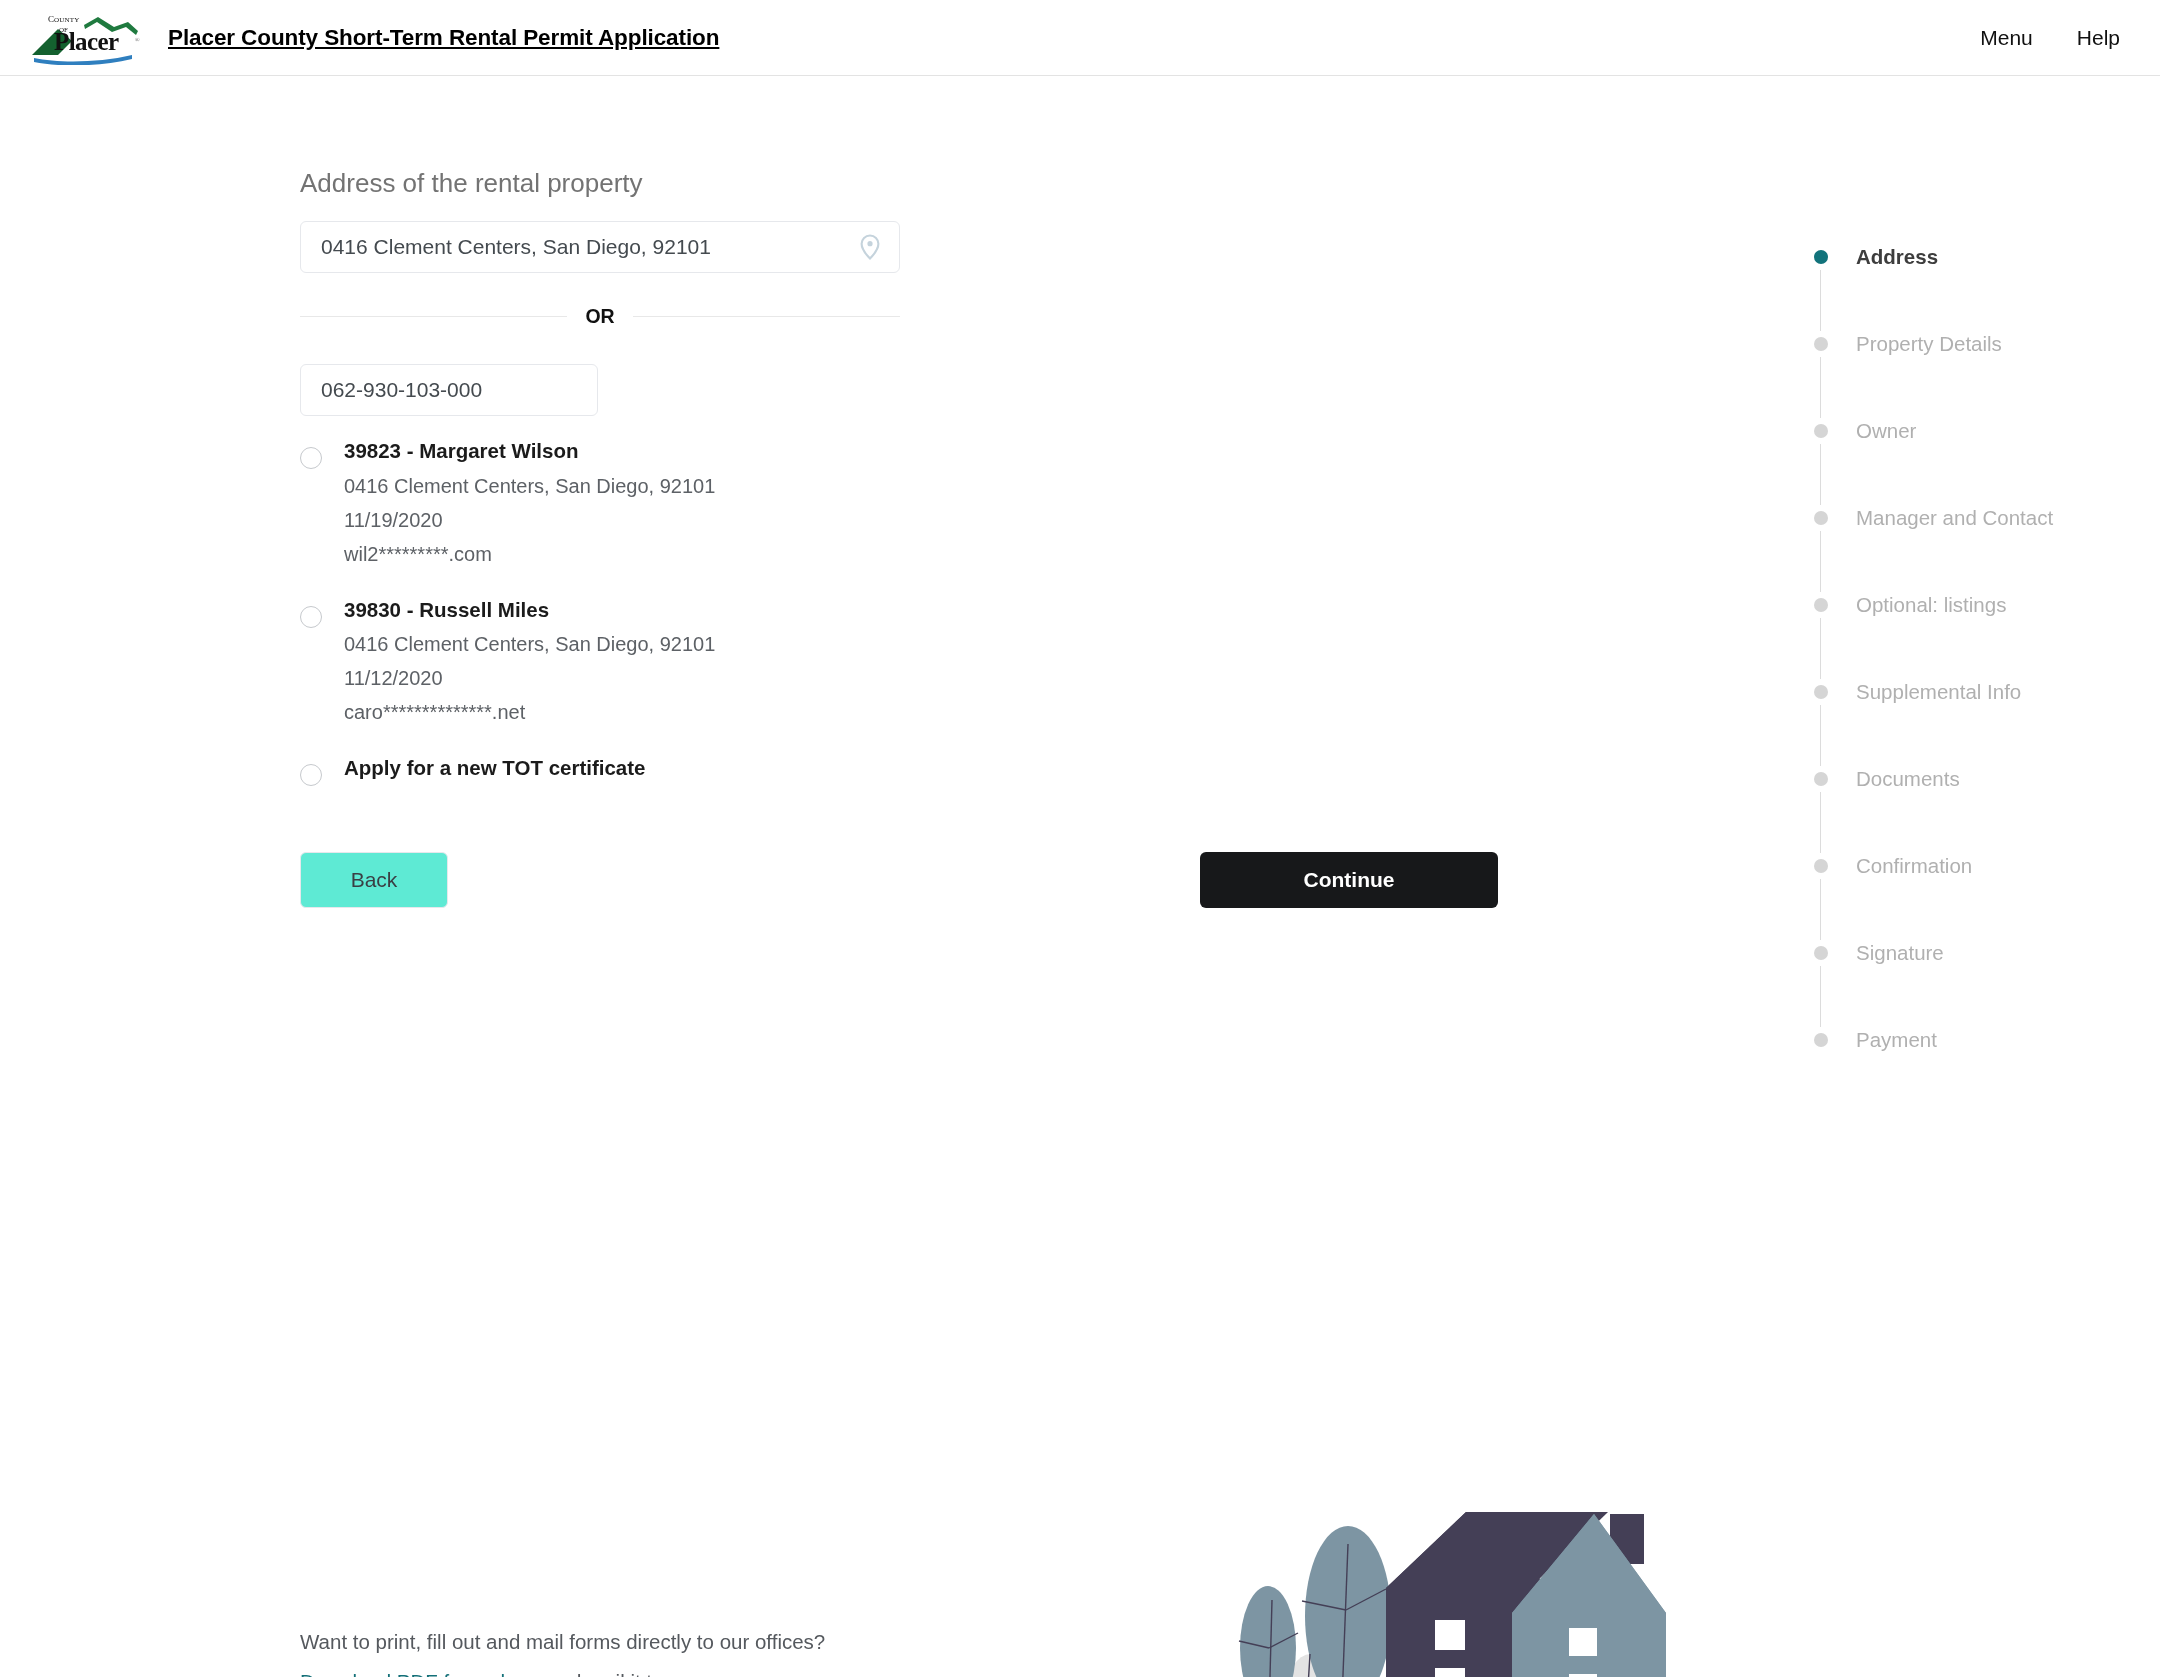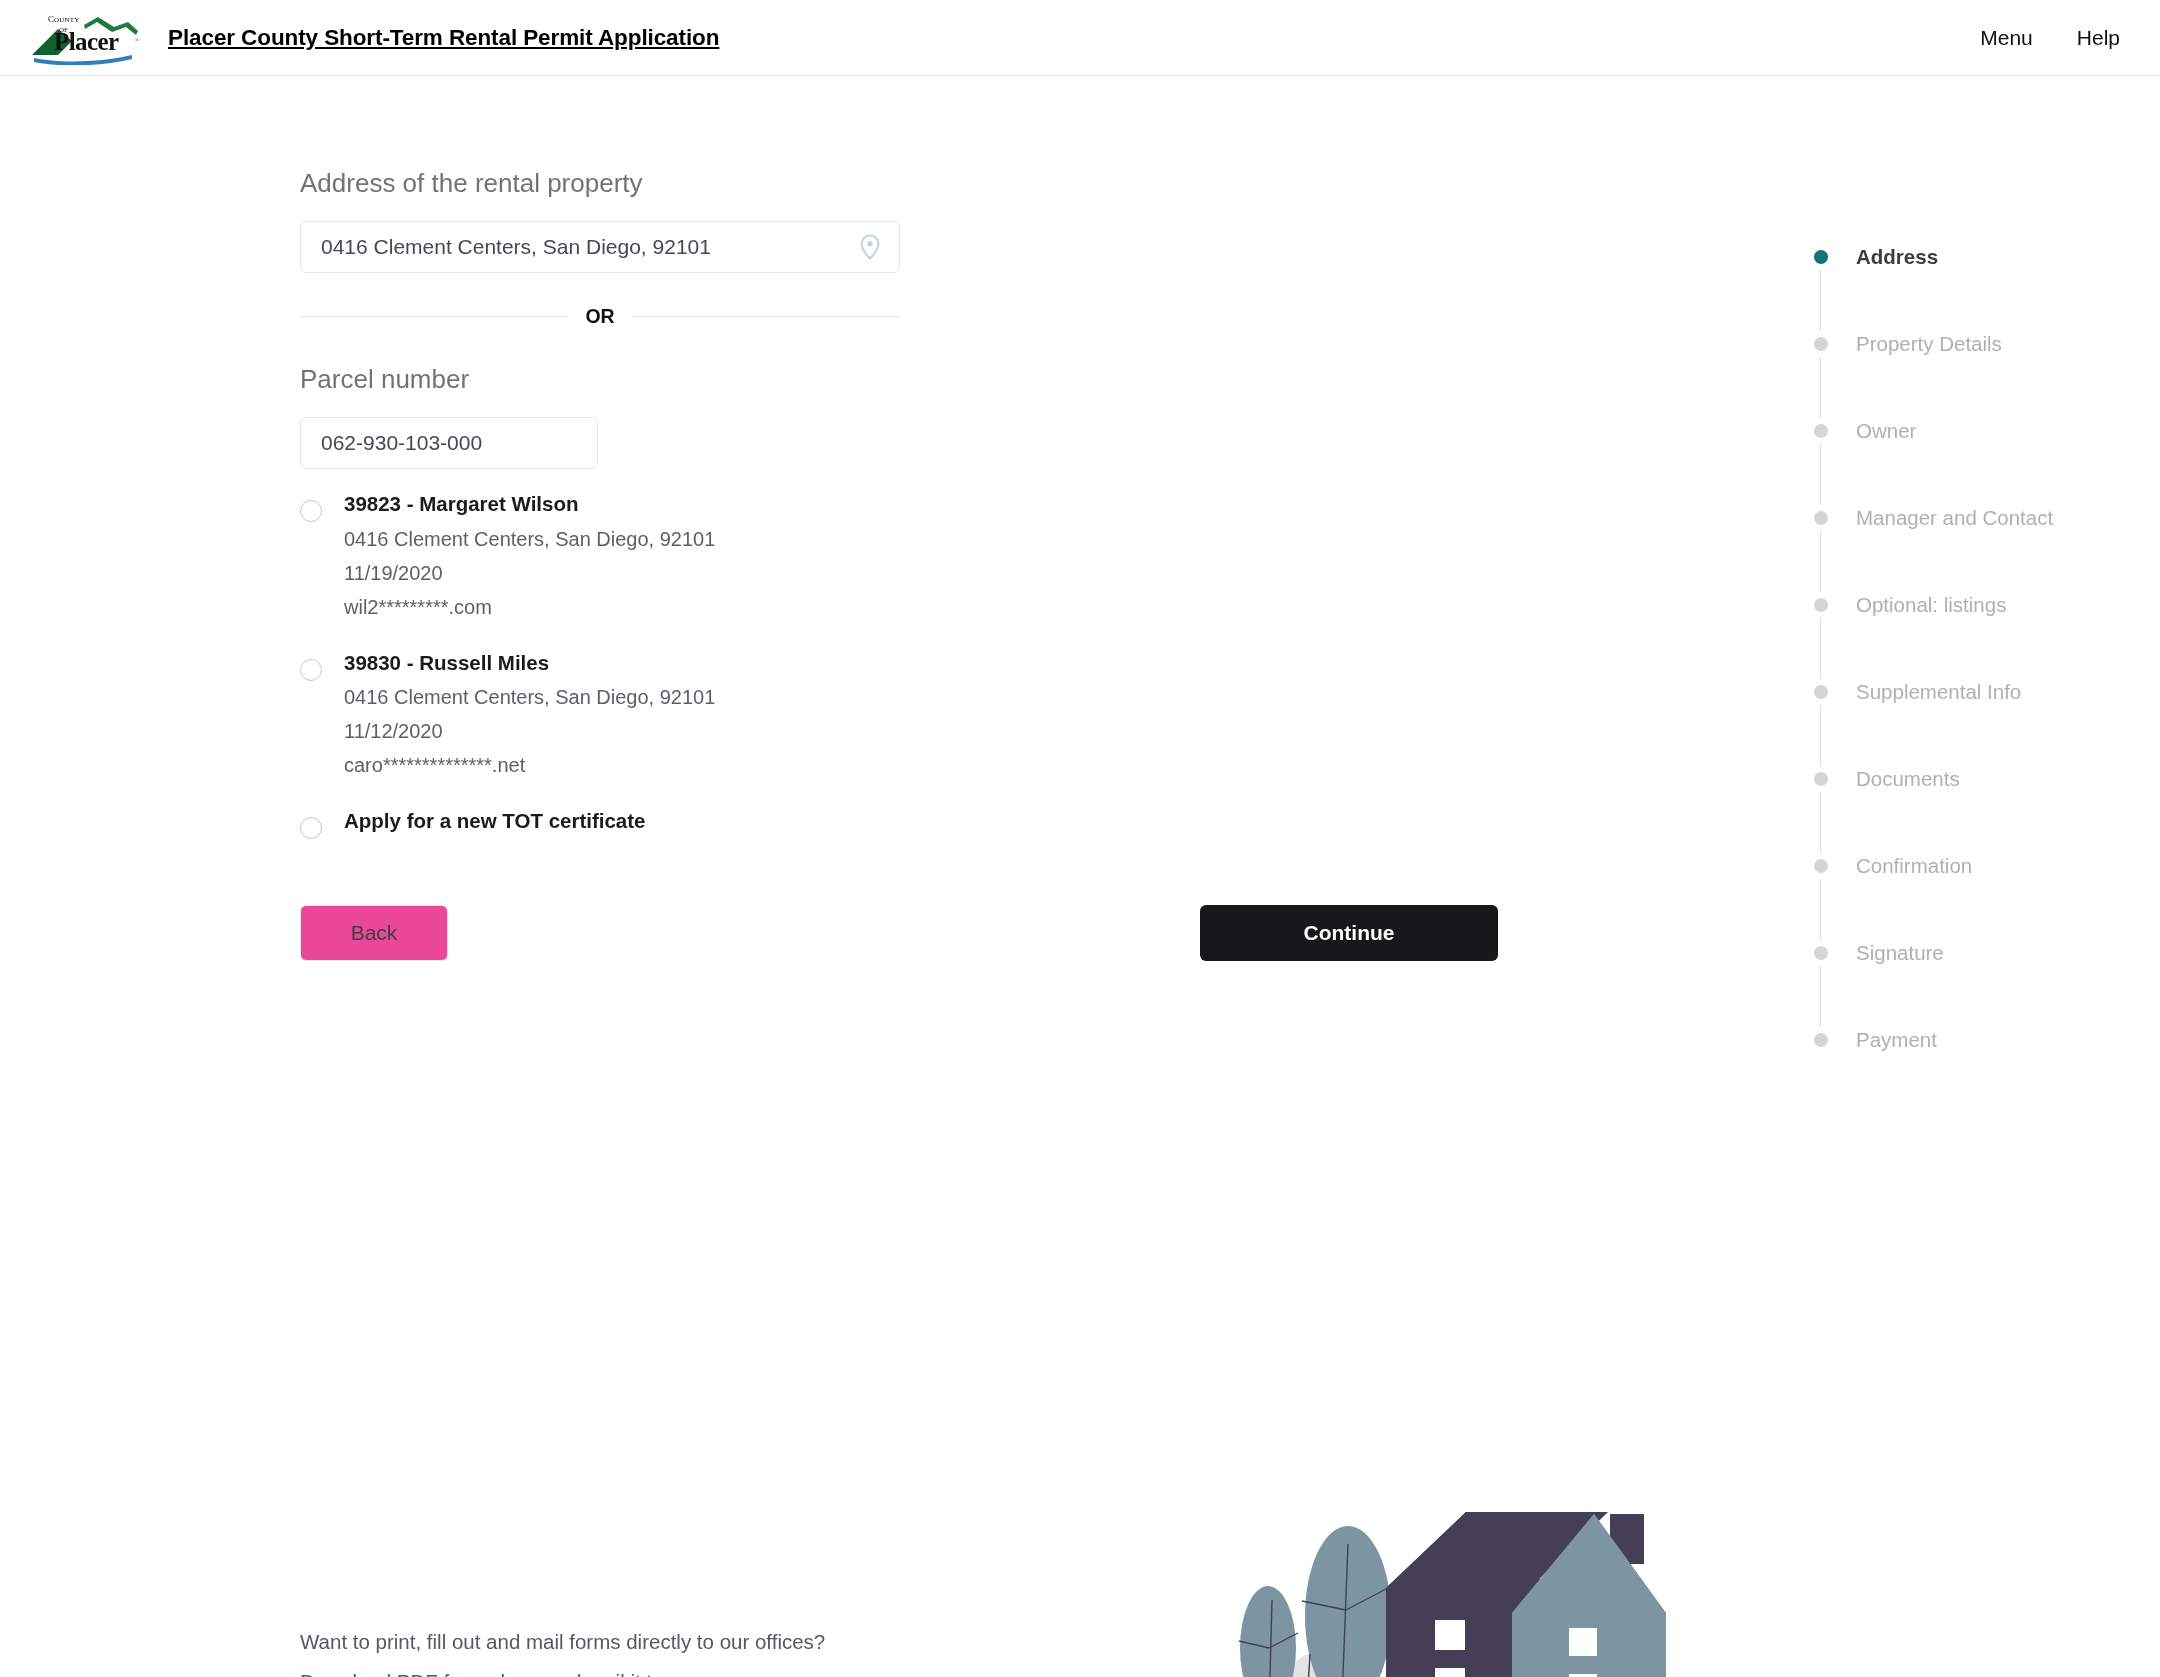--- a/index.html
+++ b/index.html
@@ -170,21 +170,21 @@
     margin-top: 66px;
     position: relative;
     height: 56px;
   }
   .btn-back {
     position: absolute;
     left: 0; top: 0;
     width: 148px; height: 56px;
     border: 1px solid #e6e8ec;
     border-radius: 6px;
-    background: #ec4899;
+    background: #5eead4;
     color: #3a3f44;
     font-size: 21px;
     font-family: "Liberation Sans", sans-serif;
     cursor: pointer;
   }
   .btn-continue {
     position: absolute;
     left: 900px; top: 0;
     width: 298px; height: 56px;
     border: none;
@@ -309,21 +309,20 @@
       </span>
     </div>
 
     <div class="or-divider">
       <span class="rule"></span>
       <span class="or-text">OR</span>
       <span class="rule"></span>
     </div>
 
     <div class="parcel-block">
-      <h2 class="section-label">Parcel number</h2>
       <div class="text-input parcel-input">
         <span class="value">062-930-103-000</span>
       </div>
     </div>
 
 
     <div class="options">
 
       <div class="option">
         <span class="radio"></span>

